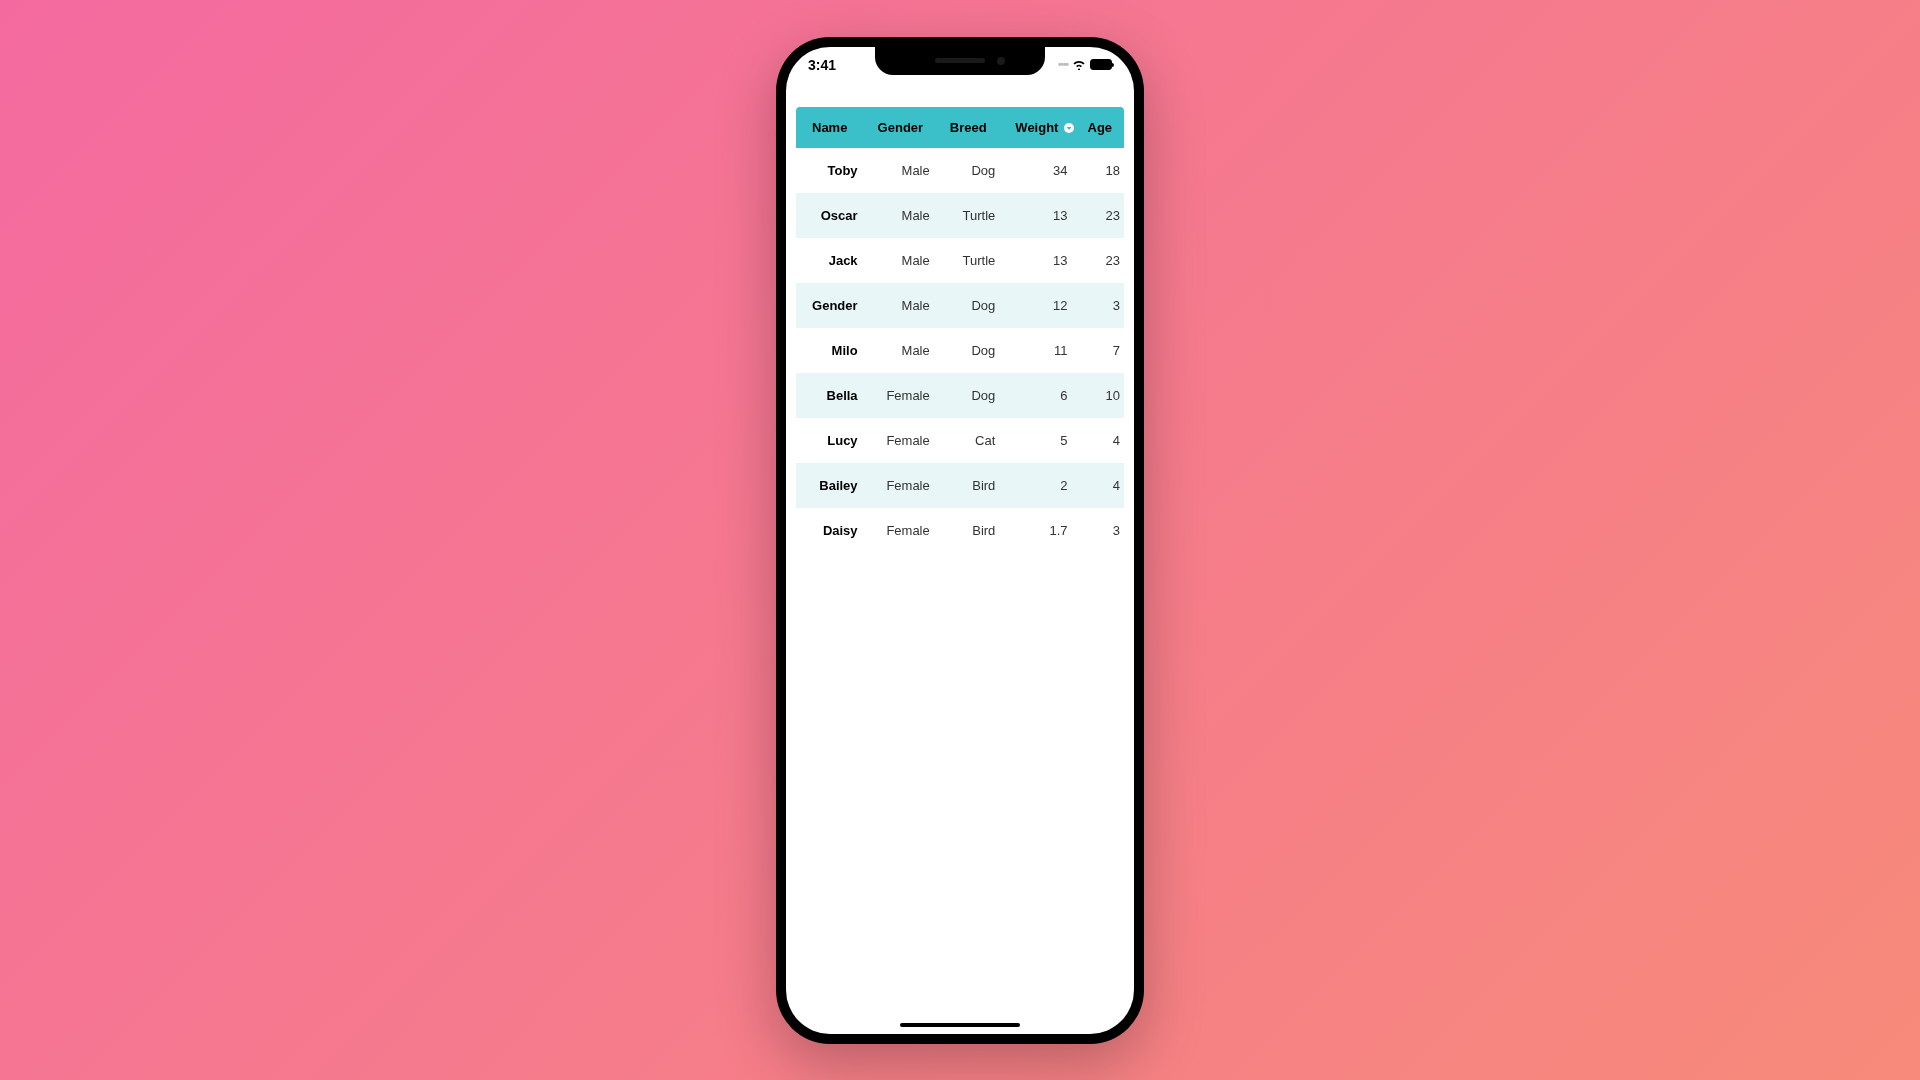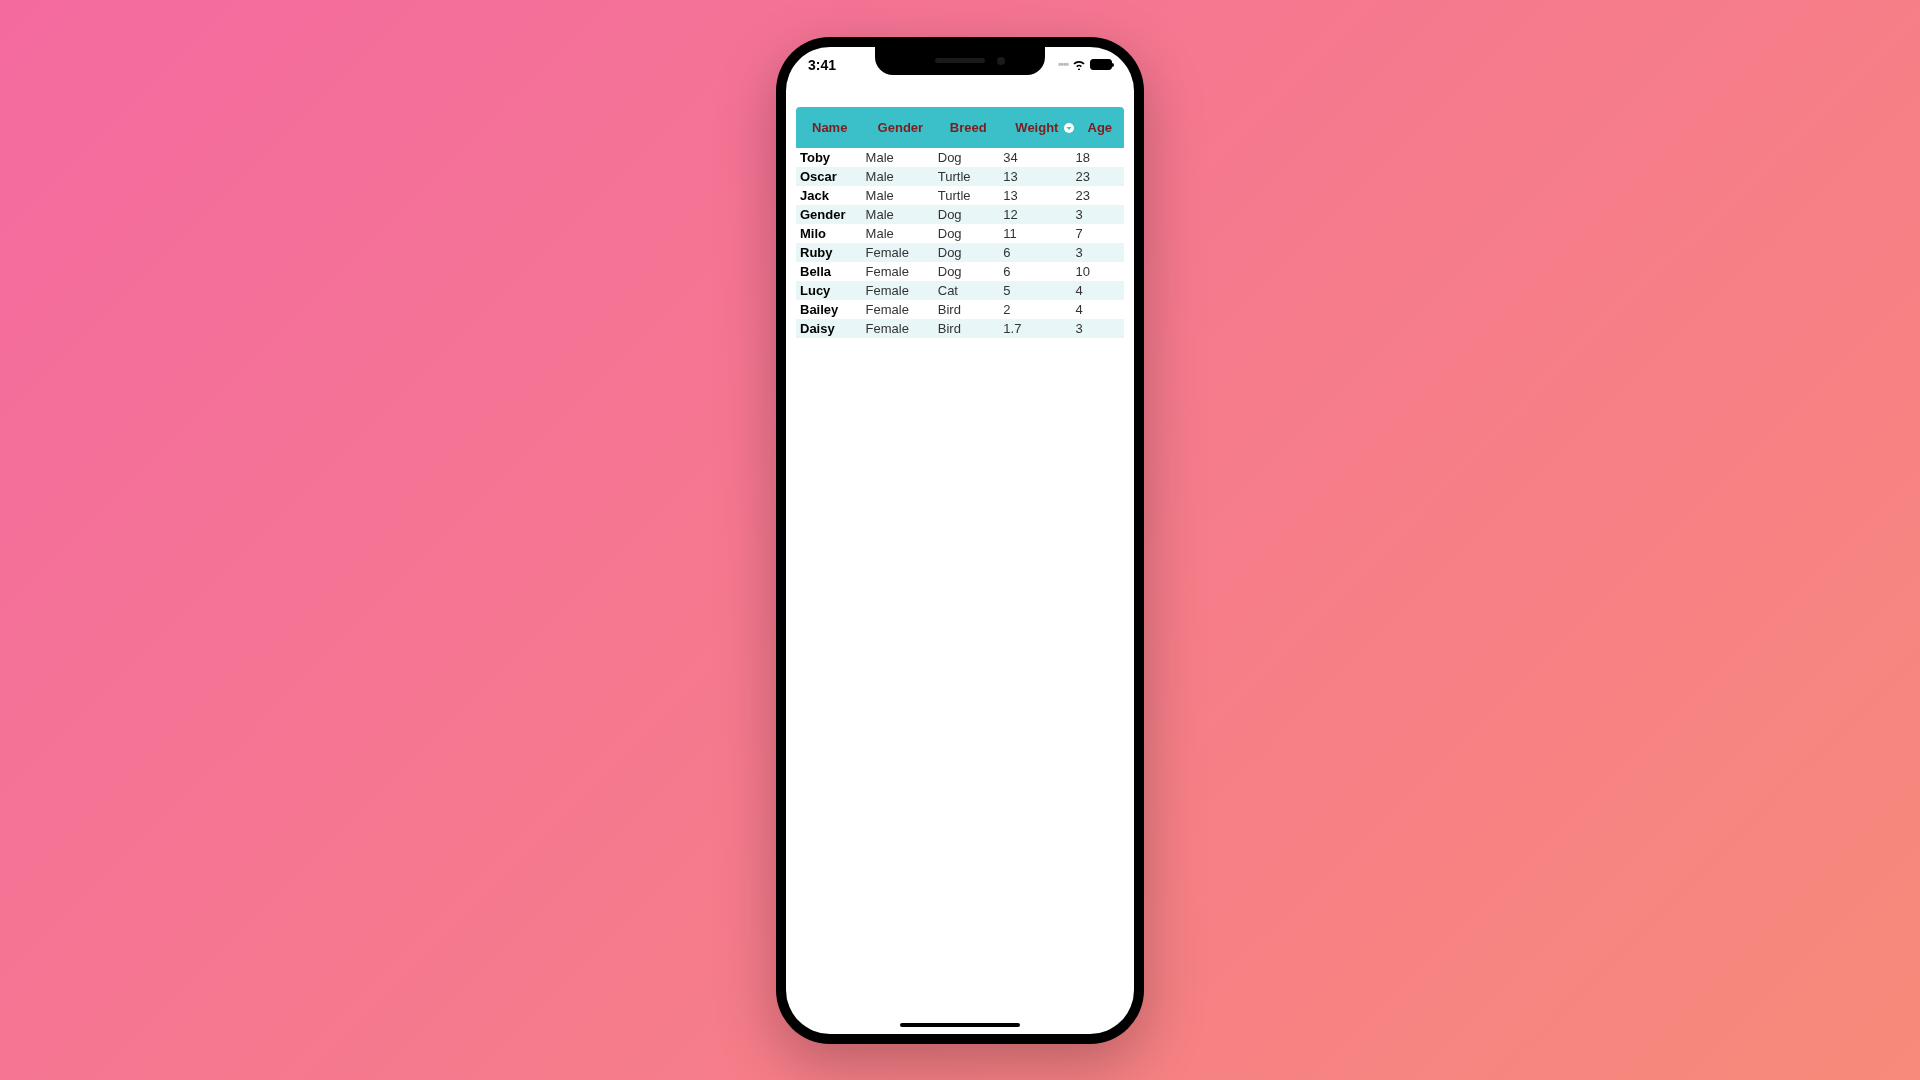--- a/index.html
+++ b/index.html
@@ -106,37 +106,37 @@
       padding: 28px 10px 0 10px;
     }
     .table {
       width: 100%;
       border-collapse: collapse;
       font-size: 13px;
       table-layout: fixed;
     }
     .table thead th {
       background: #3bbfc9;
-      color: #7f1d1d;
+      color: #000000;
       font-weight: 600;
       padding: 13px 16px;
       text-align: center;
       white-space: nowrap;
     }
     .table thead th:first-child { border-top-left-radius: 4px; }
     .table thead th:last-child { border-top-right-radius: 4px; }
     .sort-icon {
       display: inline-block;
       vertical-align: middle;
       margin-left: 2px;
     }
     .sort-icon svg { width: 10px; height: 10px; display:block; }
     .table tbody td {
-      padding: 2px 4px;
-      text-align: left;
+      padding: 15px 4px;
+      text-align: right;
       color: #333;
     }
     .table tbody td:first-child {
       font-weight: 700;
       color: #000;
     }
     .table tbody tr:nth-child(even) td {
       background: #e8f6f7;
     }
     .home-indicator {
@@ -234,27 +234,20 @@
               <td>3</td>
             </tr>
             <tr>
               <td>Milo</td>
               <td>Male</td>
               <td>Dog</td>
               <td>11</td>
               <td>7</td>
             </tr>
             <tr>
-              <td>Ruby</td>
-              <td>Female</td>
-              <td>Dog</td>
-              <td>6</td>
-              <td>3</td>
-            </tr>
-            <tr>
               <td>Bella</td>
               <td>Female</td>
               <td>Dog</td>
               <td>6</td>
               <td>10</td>
             </tr>
             <tr>
               <td>Lucy</td>
               <td>Female</td>
               <td>Cat</td>

